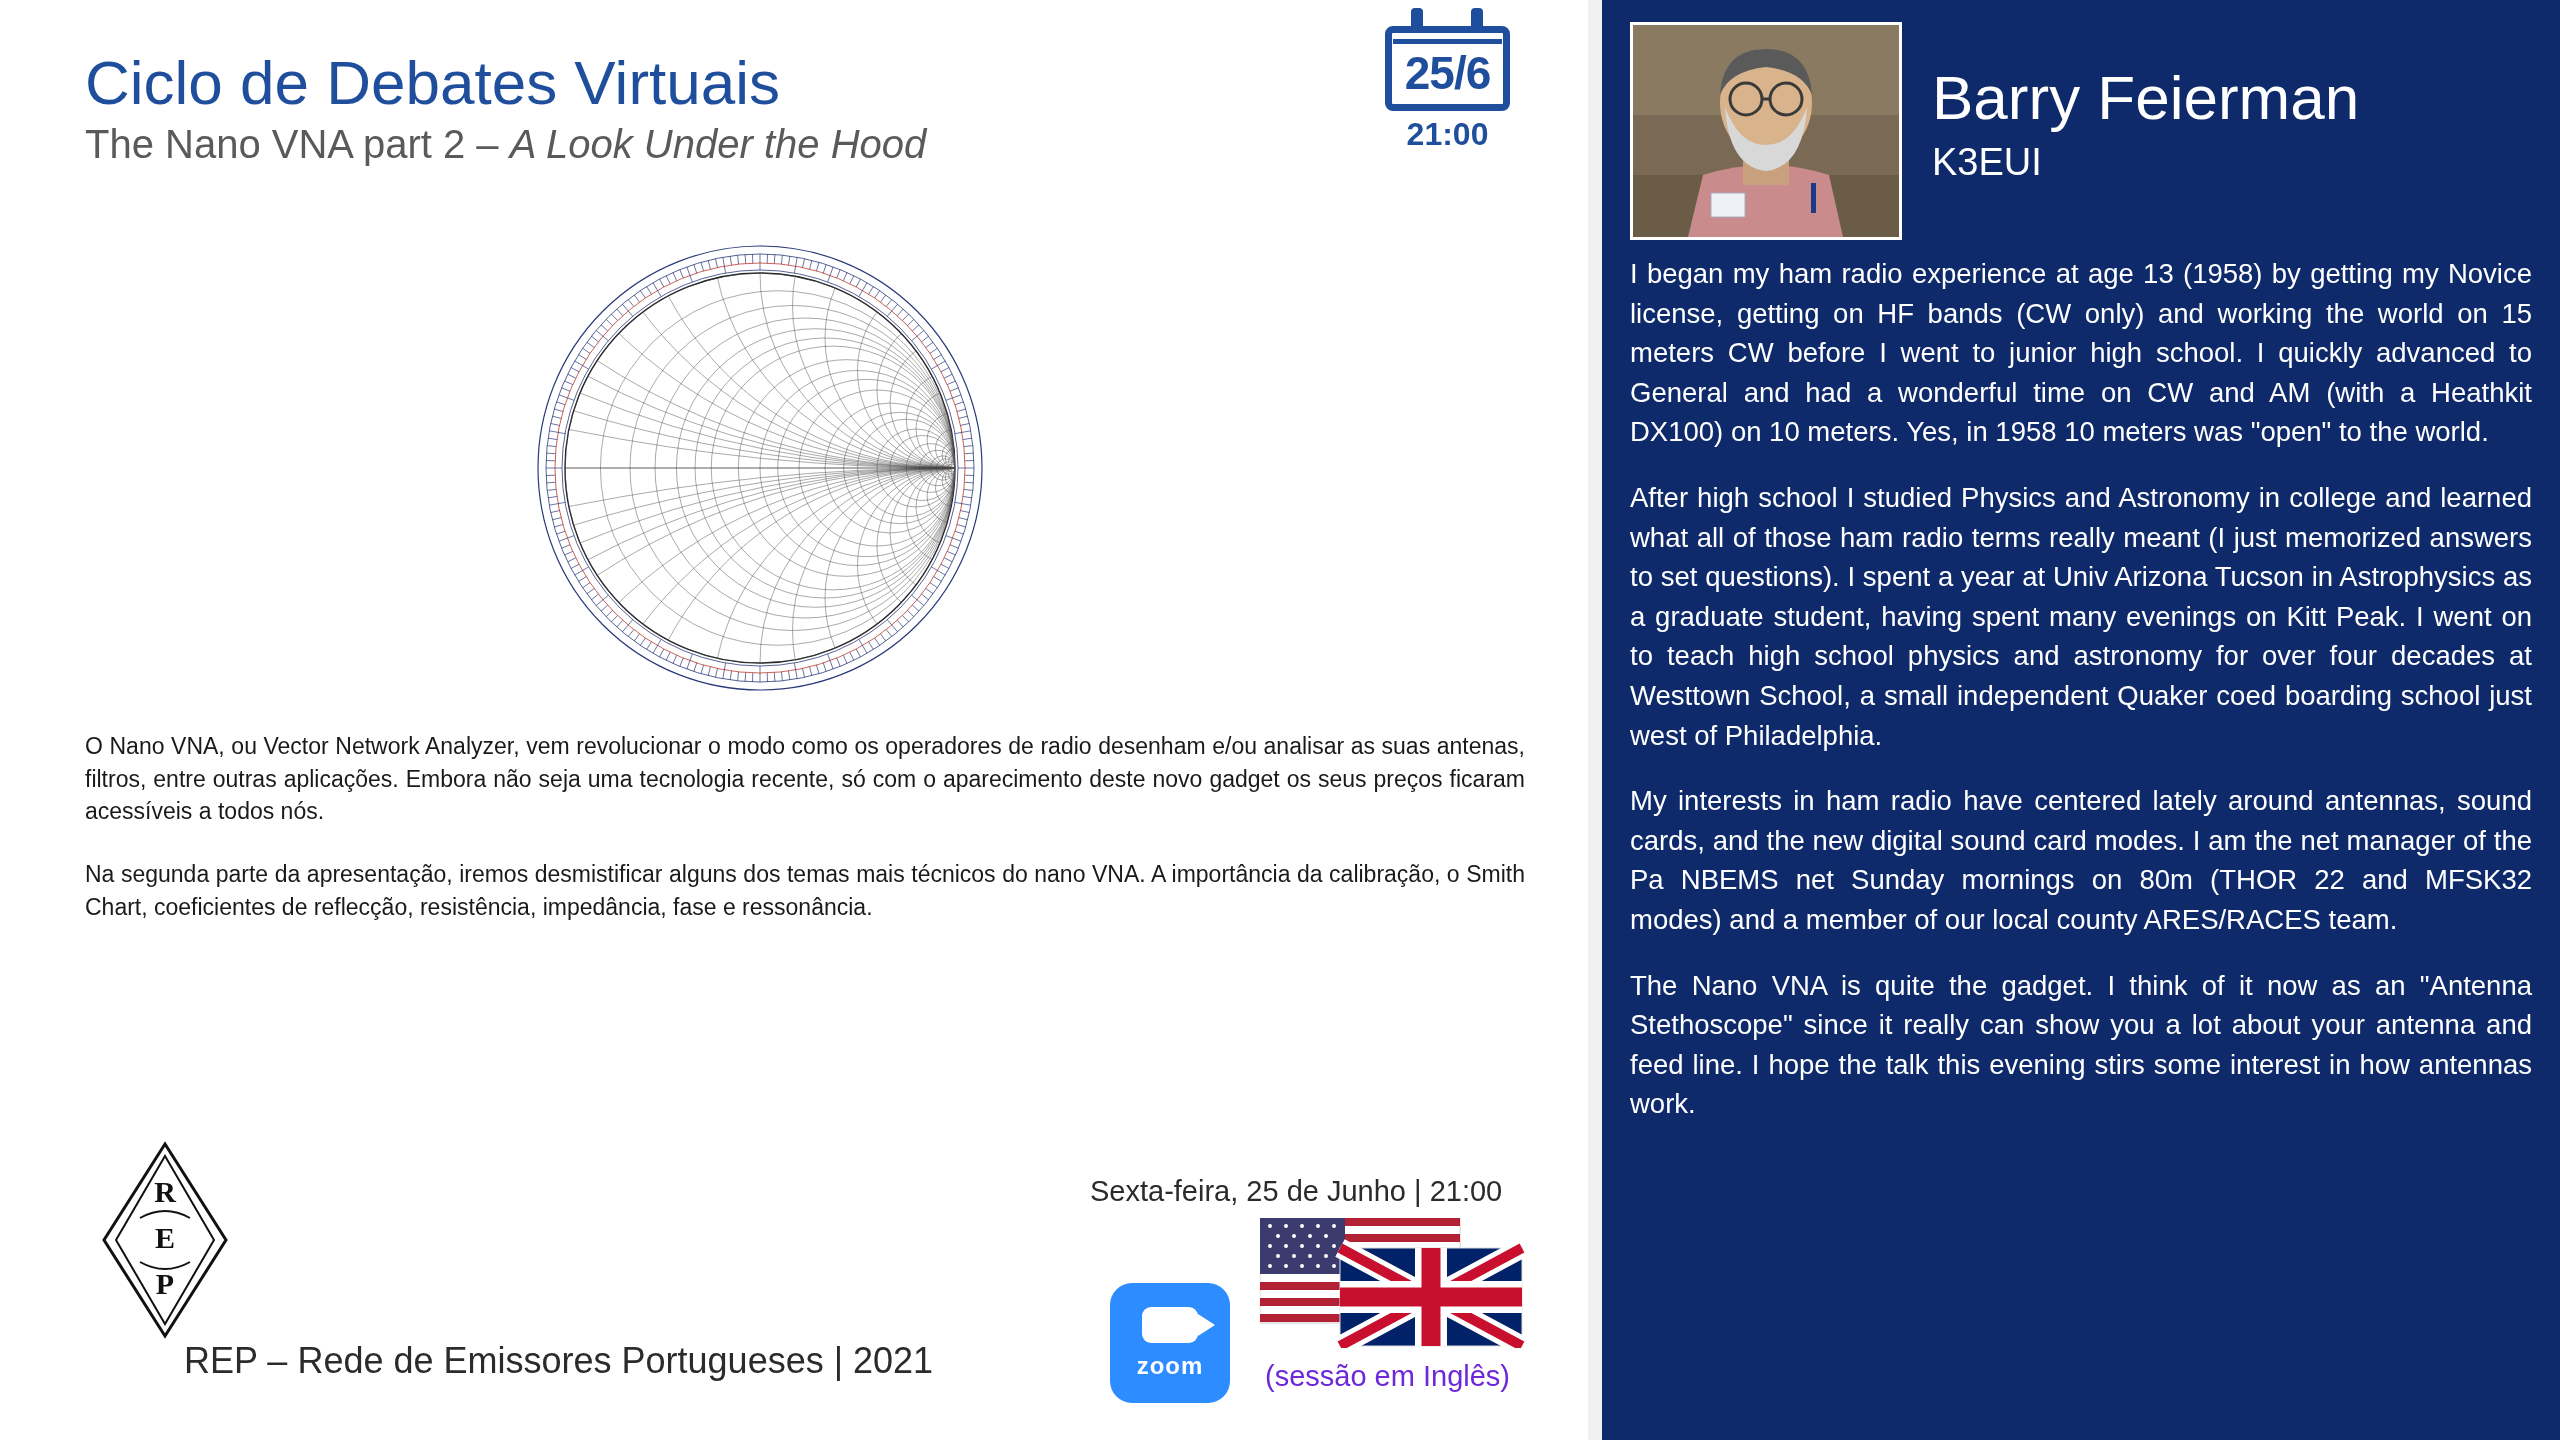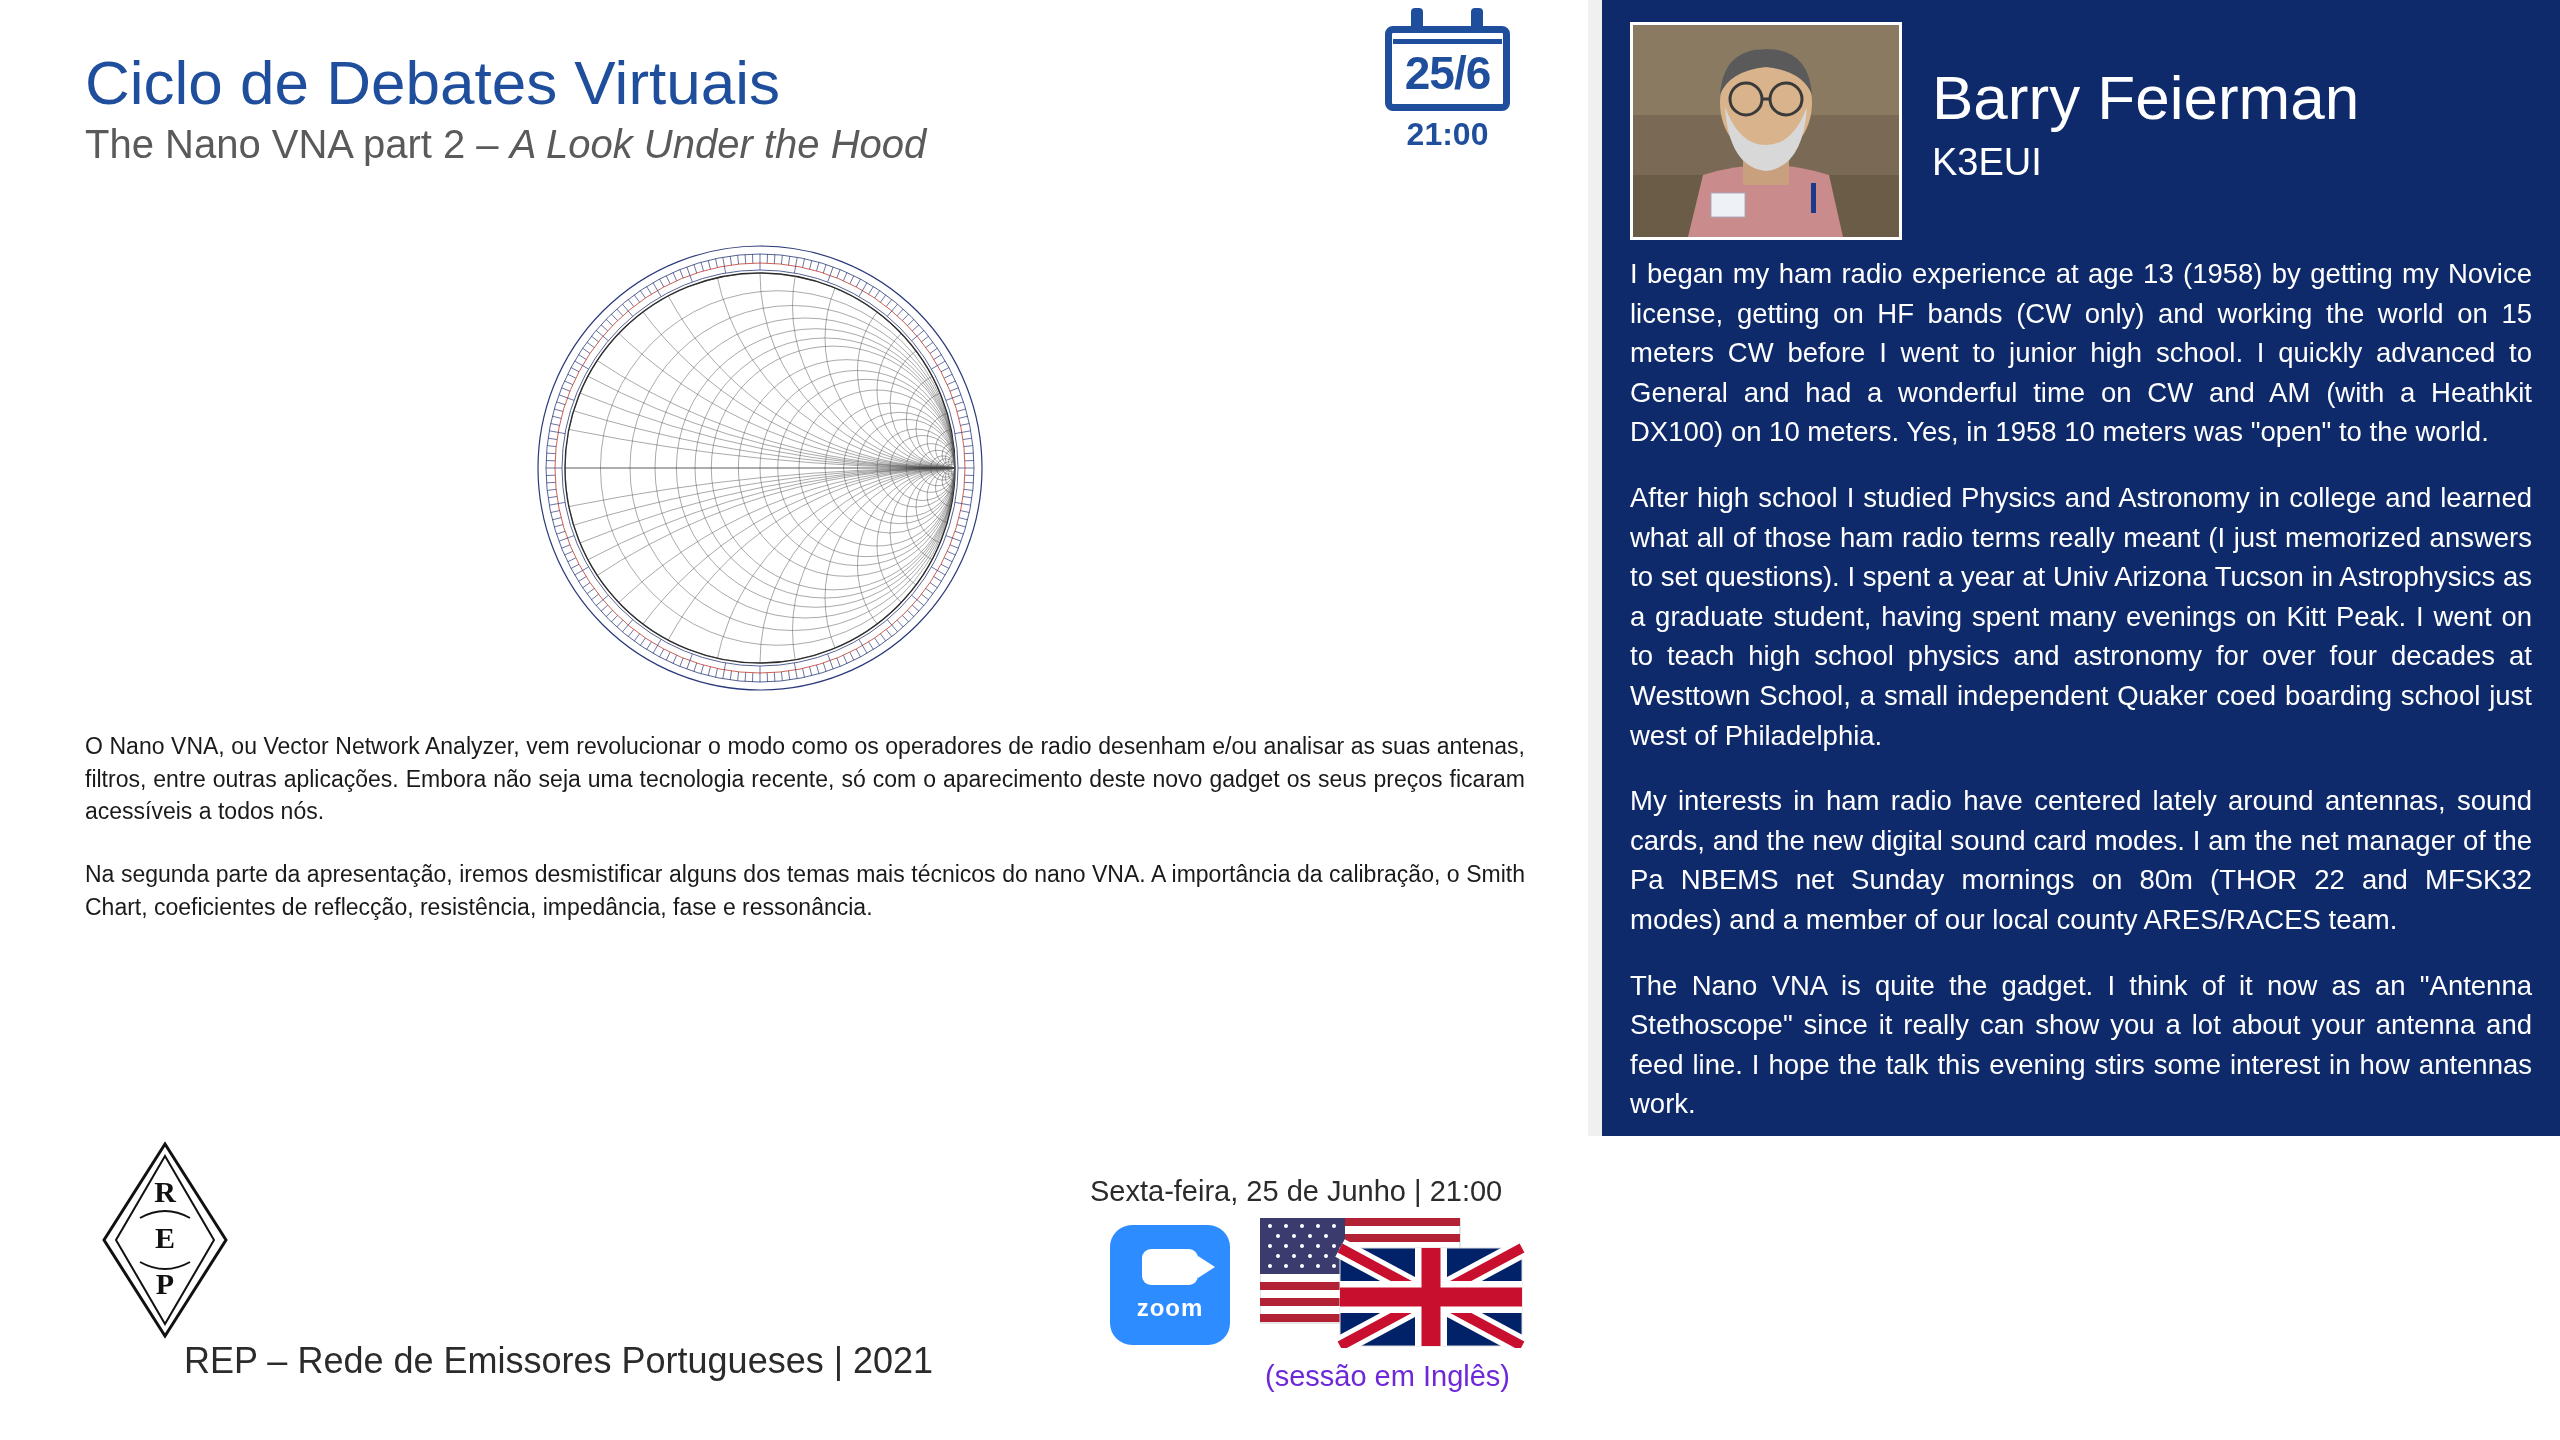--- a/index.html
+++ b/index.html
@@ -140,21 +140,21 @@
     position: absolute;
     left: 1090px;
     top: 1175px;
     font-size: 29px;
     color: #2b2b2b;
     white-space: nowrap;
   }
   .zoom-badge {
     position: absolute;
     left: 1110px;
-    top: 1225px;
+    top: 1283px;
     width: 120px;
     height: 120px;
     background: #2D8CFF;
     border-radius: 22px;
     display: flex;
     flex-direction: column;
     align-items: center;
     justify-content: center;
   }
   .zoom-cam {
@@ -191,21 +191,21 @@
     top: 1360px;
     font-size: 29px;
     color: #6d28d9;
     white-space: nowrap;
   }
 
   
   .right {
     position: relative;
     width: 958px;
-    height: 1136px;
+    height: 1440px;
     background: #0E2A6B;
     color: #ffffff;
     padding: 22px 28px 0 28px;
   }
   .right::before{
     content:"";
     position:absolute;
     left:-14px; top:0;
     width:14px; height:100%;
     background:#f0f0f0;

